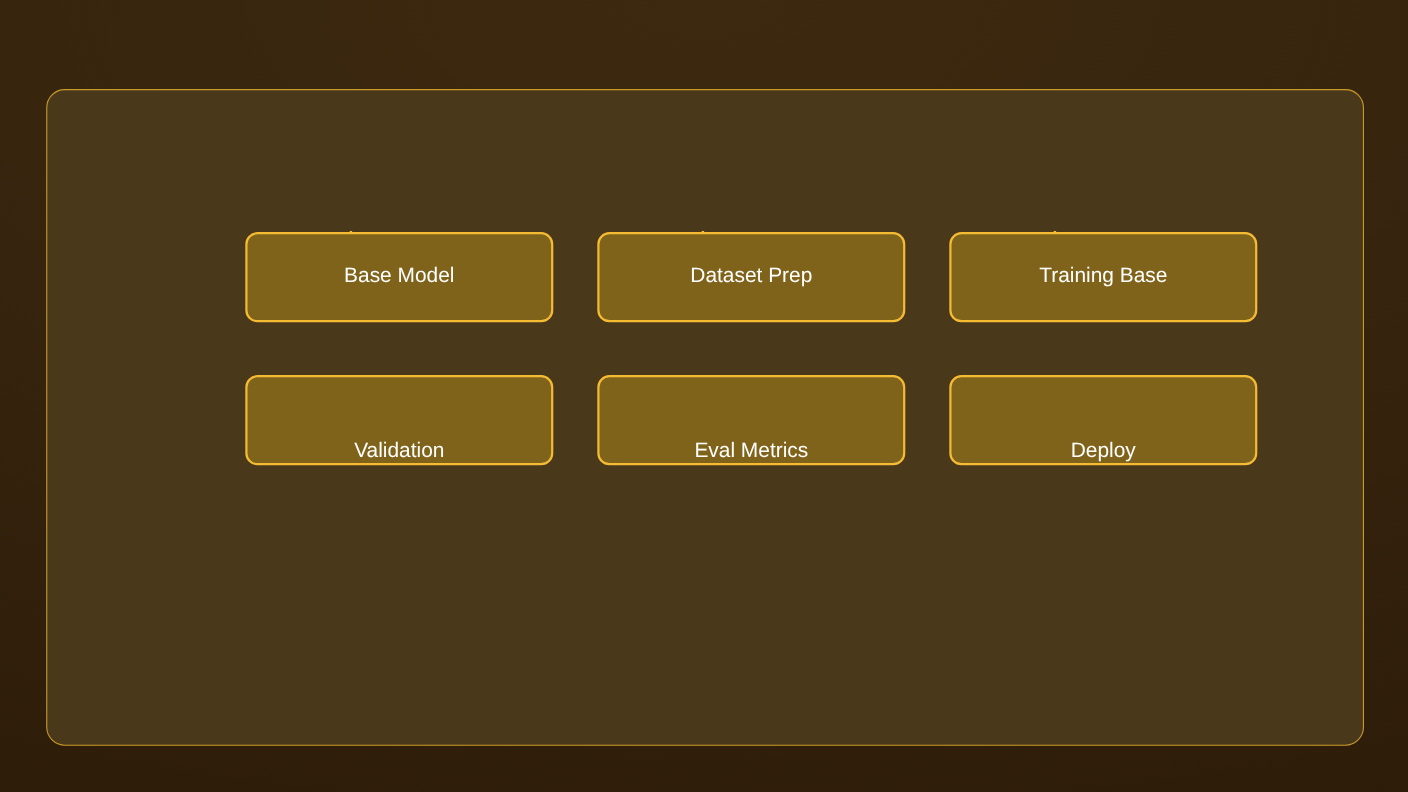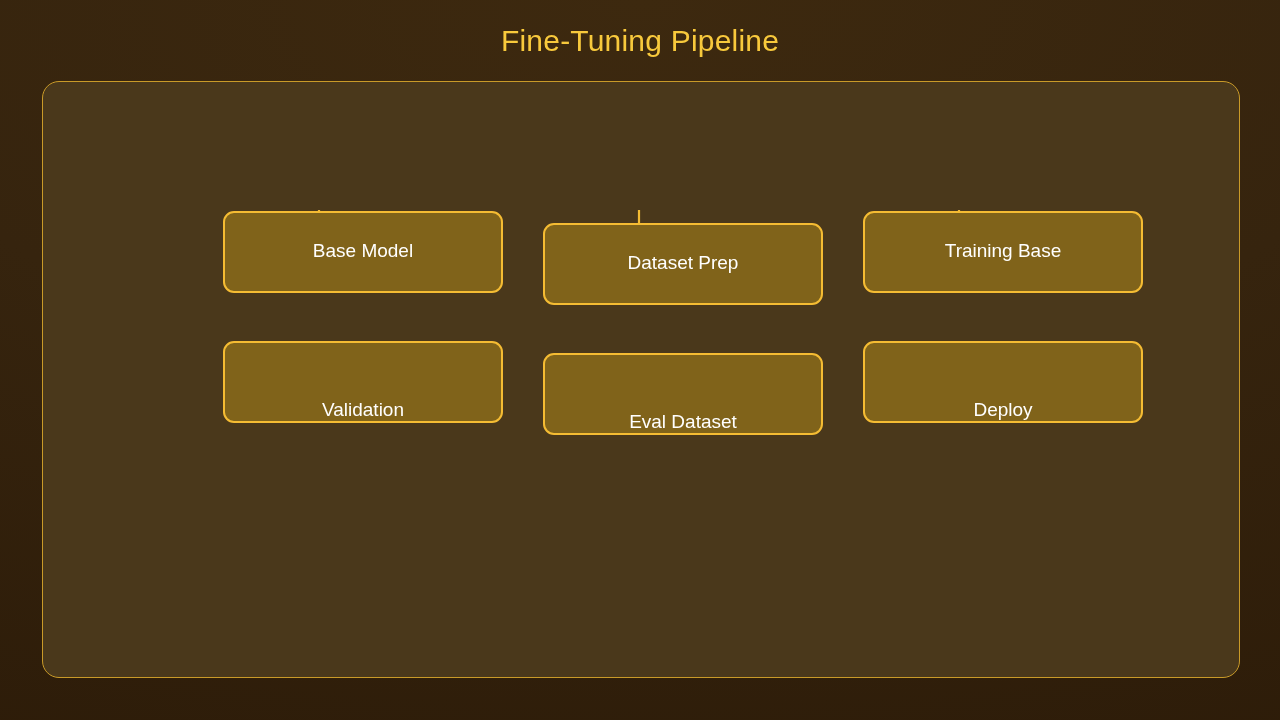--- a/index.html
+++ b/index.html
@@ -80,37 +80,36 @@
     align-items: flex-start;
     padding-top: 27px;
   }
   .node.row-bottom {
     top: 259px;
     align-items: flex-end;
     padding-top: 0;
   }
 
   .node.col-0 { left: 180px; }
-  .node.col-1 { left: 500px; margin-top: 12px; }
+  .node.col-1 { left: 500px; }
   .node.col-2 { left: 820px; }
 
   .edges-layer {
     position: absolute;
     left: 0; top: 0;
     width: 1280px;
     height: 720px;
     pointer-events: none;
   }
 </style>
 </head>
 <body>
 
 <div class="stage">
 
-  <div class="diagram-title">Fine-Tuning Pipeline</div>
 
   <div class="panel">
 
     <svg class="edges-layer" viewBox="0 0 1280 720" width="1280" height="720" style="position:absolute; left:-43.6px; top:-82.6px;">
       <defs>
         <marker id="arrowhead" markerWidth="10" markerHeight="9" refX="2.2" refY="4.5" orient="auto" markerUnits="strokeWidth">
           <polygon points="0,0 5.6,4.5 0,9" fill="#f5bc33"></polygon>
         </marker>
       </defs>
 
@@ -133,21 +132,21 @@
 
       <div class="node row-top col-2">
         <span>Training Base</span>
       </div>
 
       <div class="node row-bottom col-0">
         <span>Validation</span>
       </div>
 
       <div class="node row-bottom col-1">
-        <span>Eval Dataset</span>
+        <span>Eval Metrics</span>
       </div>
 
       <div class="node row-bottom col-2">
         <span>Deploy</span>
       </div>
 
     </div>
   </div>
 </div>
 

